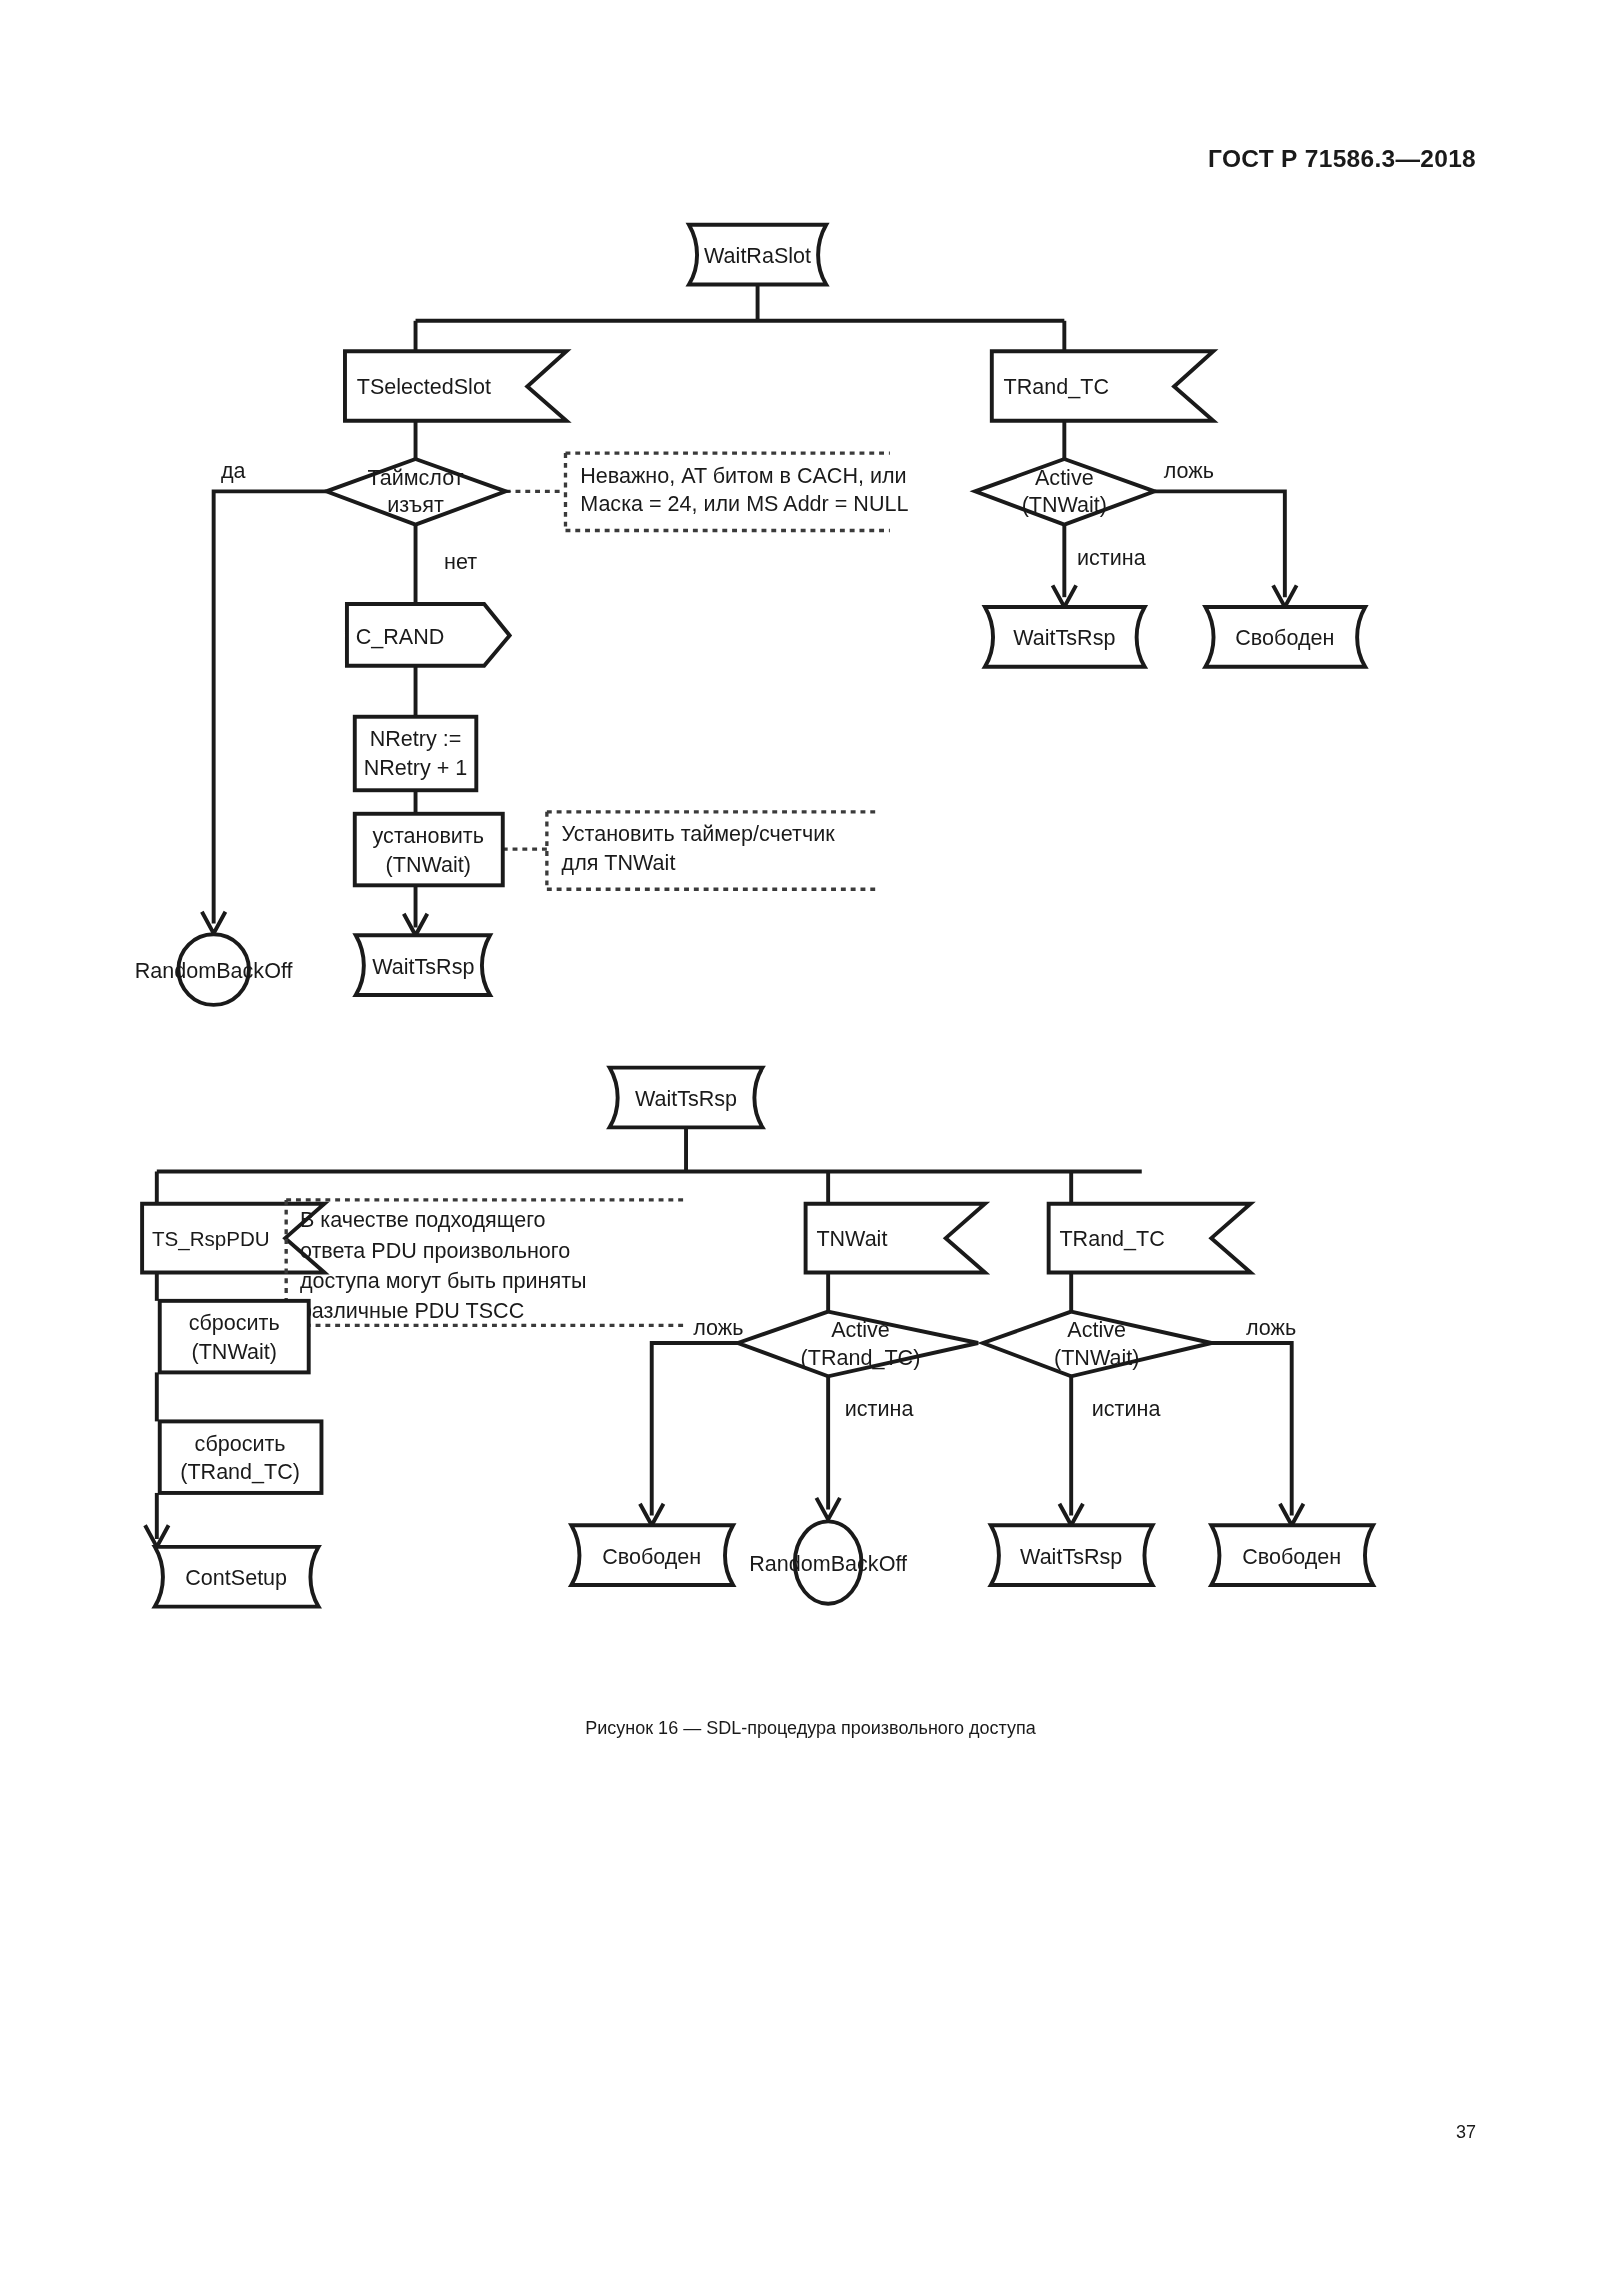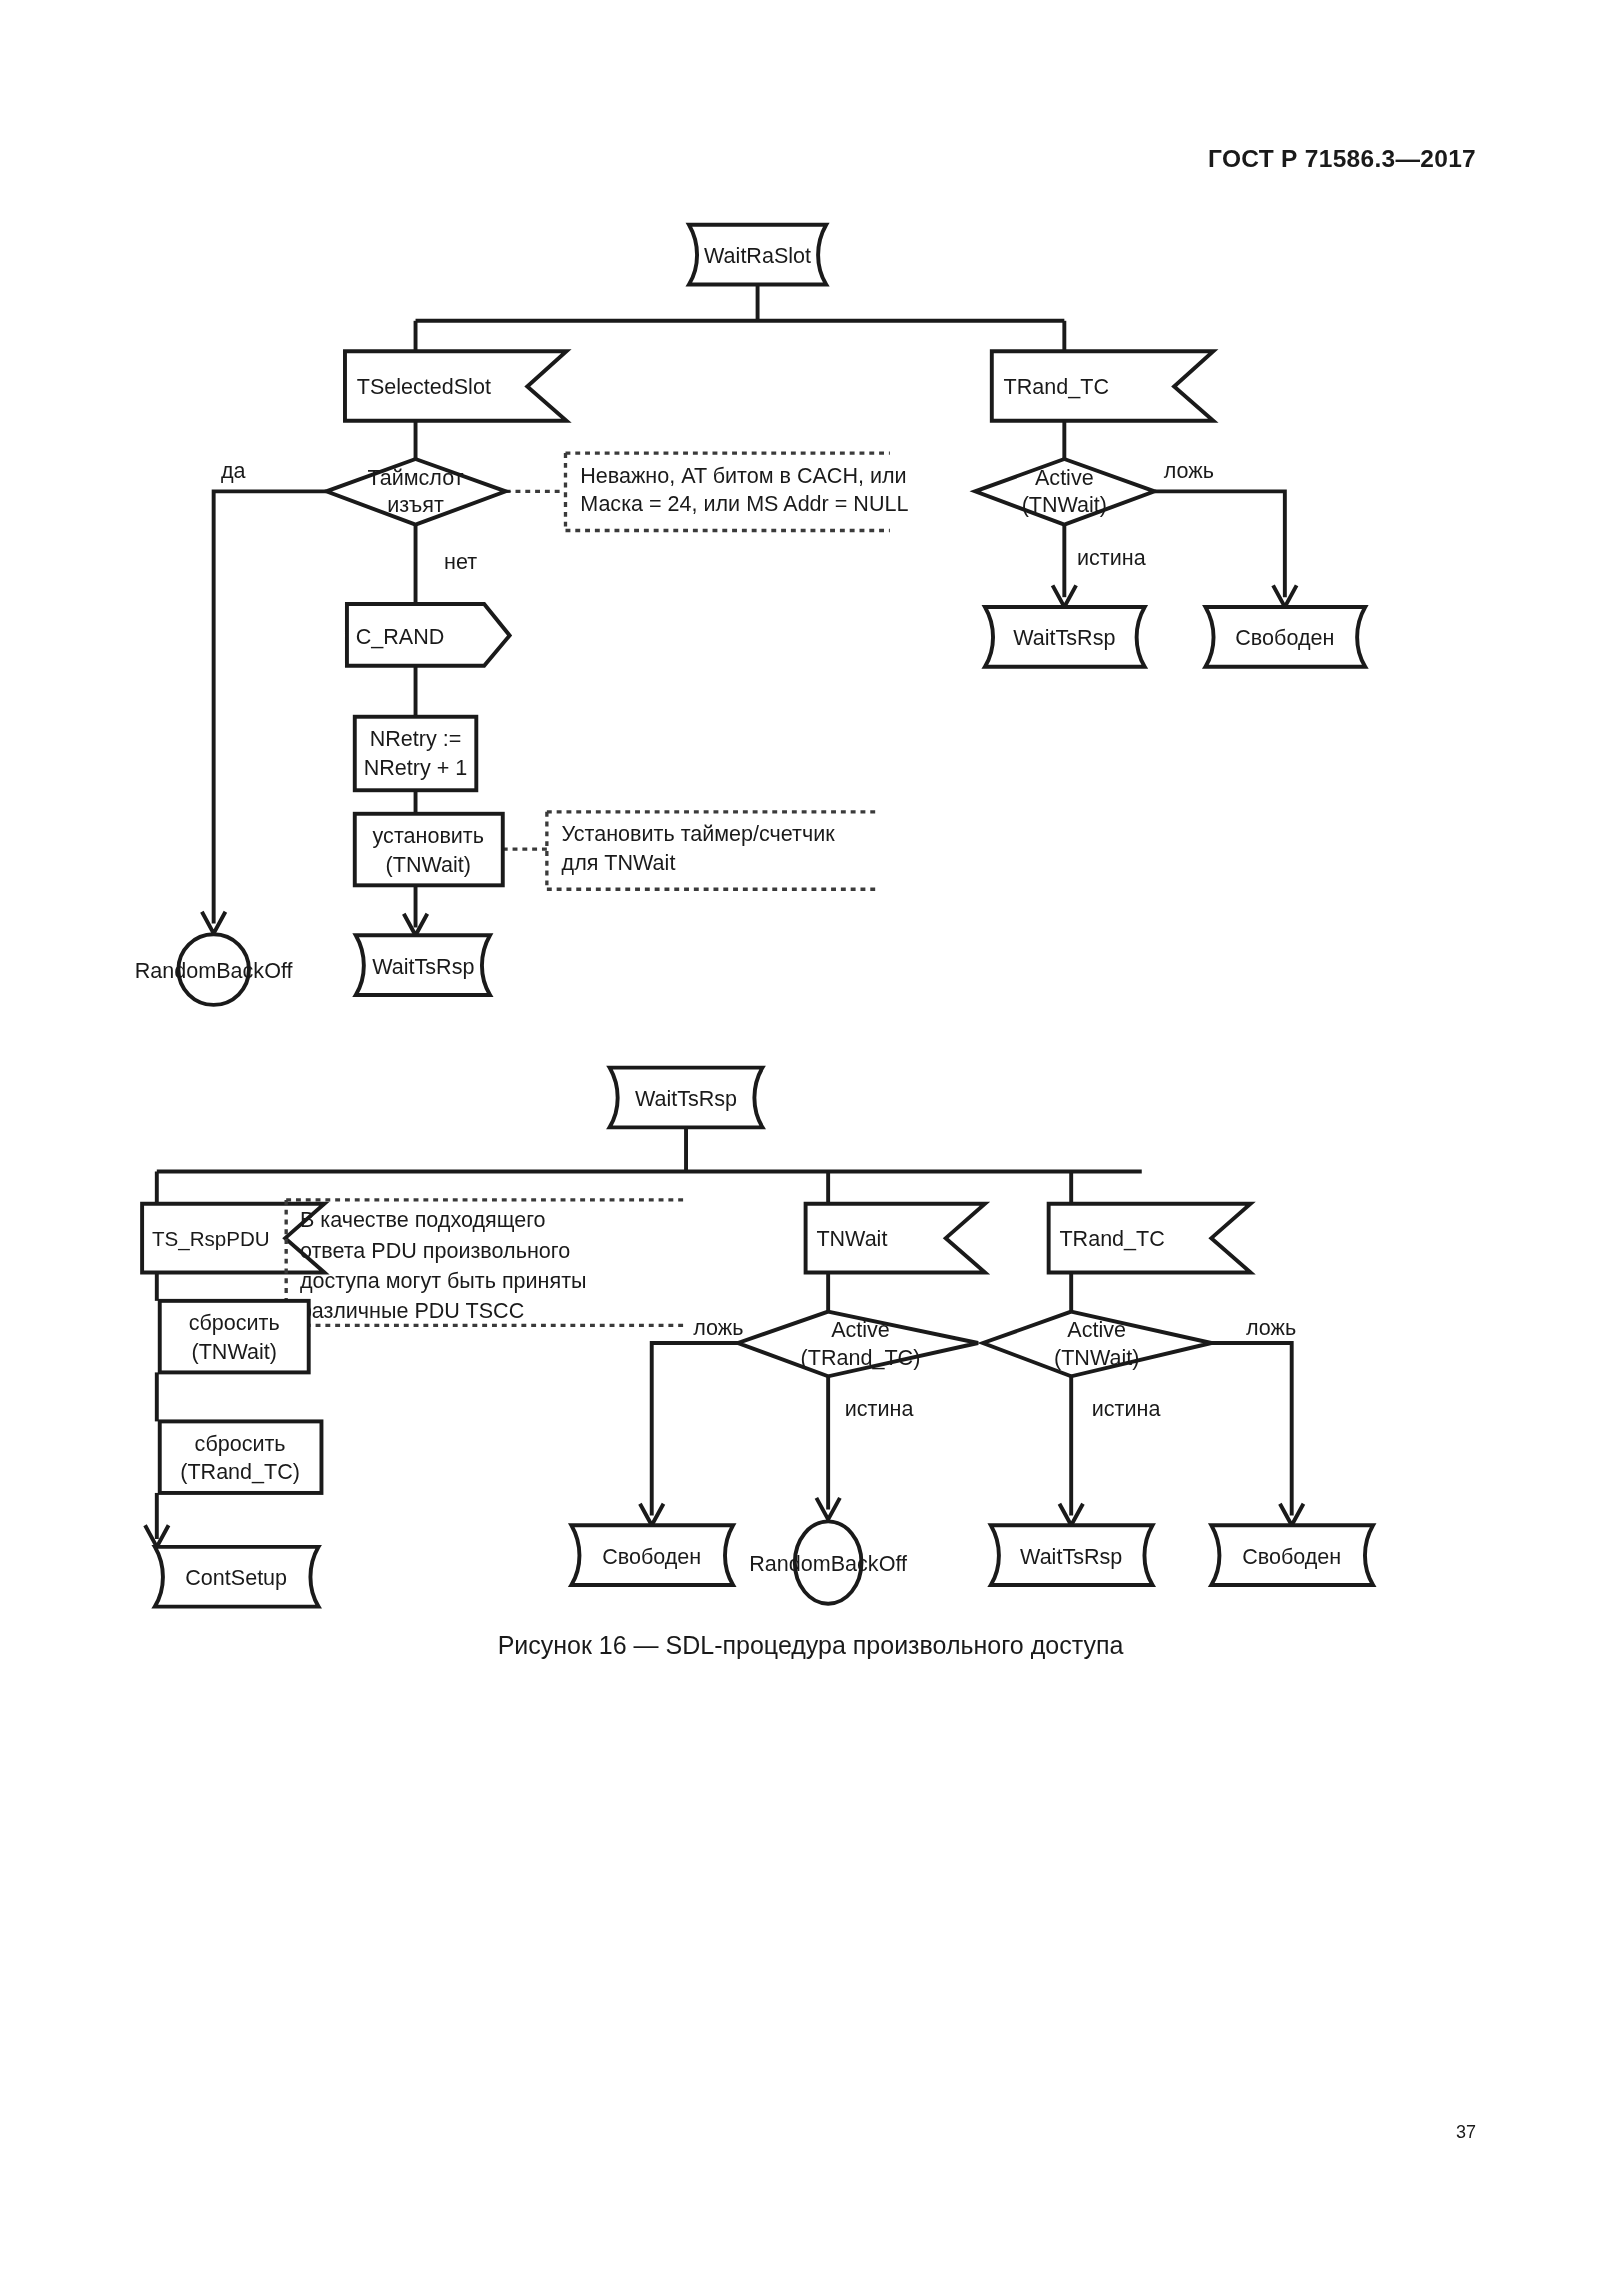--- a/index.html
+++ b/index.html
@@ -29,25 +29,25 @@
     white-space: nowrap;
   }
   .page-number {
     position: absolute;
     bottom: 150px;
     right: 145px;
     font-size: 18px;
   }
   .figure-caption {
     position: absolute;
-    top: 1631px;
+    top: 1718px;
     left: 0;
     width: 1621px;
     text-align: center;
-    font-size: 25px;
+    font-size: 18px;
   }
   svg.diagram {
     position: absolute;
     left: 0;
     top: 0;
     width: 1621px;
     height: 2293px;
     pointer-events: none;
   }
   svg text {
@@ -59,21 +59,21 @@
   .cmt      { font-size: 22px; }
   .shape    { fill: #ffffff; stroke: #1a1a1a; stroke-width: 4; }
   .conn     { fill: none; stroke: #1a1a1a; stroke-width: 4; }
   .dash     { fill: none; stroke: #3a3a3a; stroke-width: 3.4; stroke-dasharray: 5 5; }
 </style>
 </head>
 <body>
 
 <div class="page">
 
-  <div class="doc-header">ГОСТ Р 71586.3—2017</div>
+  <div class="doc-header">ГОСТ Р 71586.3—2018</div>
 
   <svg class="diagram" viewBox="0 0 1654 2339">
 
     <path class="conn" d="M773,290 L773,327"></path>
 
     <path class="conn" d="M424,327 L1086,327"></path>
 
     <path class="conn" d="M424,327 L424,358"></path>
 
     <path class="conn" d="M1086,327 L1086,358"></path>

